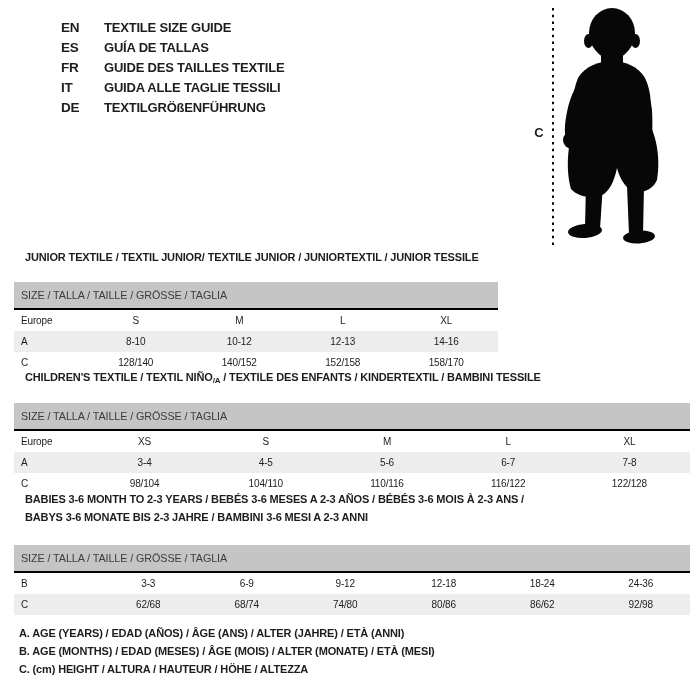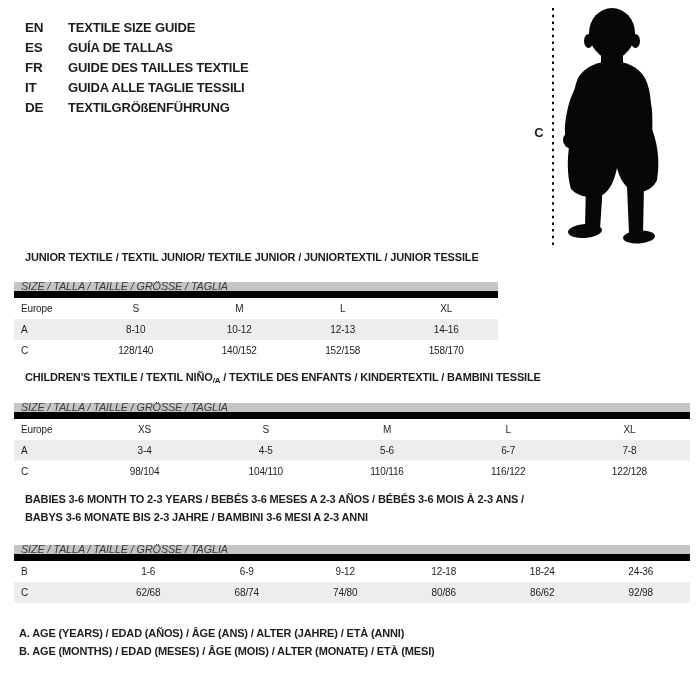--- a/index.html
+++ b/index.html
@@ -5,42 +5,42 @@
   * { margin:0; padding:0; box-sizing:border-box; }
   html,body { background:#ffffff; }
   body { font-family:"Liberation Sans", sans-serif; color:#1d1d1d; }
   .canvas {
     position:relative; width:700px; height:700px; background:#ffffff; overflow:hidden;
   }
 
   
   .lang-block { position:absolute; left:25px; top:17px; }
   .lang-row { display:flex; height:20px; align-items:center; }
-  .lang-code { width:43px; font-size:13.5px; font-weight:bold; letter-spacing:-0.2px; }
+  .lang-code { width:43px; font-size:13.5px; font-weight:bold; letter-spacing:-0.2px;margin-left:36px; }
   .lang-label { font-size:13px; font-weight:bold; letter-spacing:-0.2px; white-space:nowrap; }
 
   
   .figure-svg { position:absolute; left:540px; top:0; }
   .c-label { position:absolute; left:531px; top:125px; width:16px; text-align:center;
              font-size:13px; font-weight:bold; }
 
   
   .tbl-title { position:absolute; left:25px; font-size:11px; font-weight:bold;
                letter-spacing:-0.15px; white-space:nowrap; line-height:14px; }
   .subsc { font-size:8px; position:relative; top:2px; font-weight:bold; }
 
   .table { position:absolute; left:14px; }
   .t1 { top:282px; width:484px; }
   .t2 { top:403px; width:676px; }
   .t3 { top:545px; width:676px; }
 
   .size-bar {
-    height:16px; background:#c5c5c5; border-bottom:7px solid #000000;
+    height:28px; background:#c5c5c5; border-bottom:2px solid #000000;
     font-size:10.8px; color:#3c3c3c; letter-spacing:-0.1px;
-    display:flex; align-items:center; padding-left:7px; padding-bottom:1px;font-style:italic;
+    display:flex; align-items:center; padding-left:7px; padding-bottom:1px;
   }
   .trow { display:grid; height:21px; align-items:center; font-size:10px; letter-spacing:-0.15px; }
   .trow.alt { background:#ededed; }
   .cols4 { grid-template-columns:70px repeat(4,1fr); }
   .cols5 { grid-template-columns:70px repeat(5,1fr); }
   .cols6 { grid-template-columns:85px repeat(6,1fr); }
   .tlabel { padding-left:7px; }
   .tcell { text-align:center; }
 
   
@@ -154,36 +154,37 @@
       <span class="tcell">122/128</span>
     </div>
   </div>
 
   <div class="tbl-title" style="top:492px">BABIES 3-6 MONTH TO 2-3 YEARS / BEBÉS 3-6 MESES A 2-3 AÑOS / BÉBÉS 3-6 MOIS À 2-3 ANS /</div>
   <div class="tbl-title" style="top:510px">BABYS 3-6 MONATE BIS 2-3 JAHRE / BAMBINI 3-6 MESI A 2-3 ANNI</div>
   <div class="table t3">
     <div class="size-bar">SIZE / TALLA / TAILLE / GRÖSSE / TAGLIA</div>
     <div class="trow cols6">
       <span class="tlabel">B</span>
-      <span class="tcell">1-6</span>
+      <span class="tcell">3-3</span>
       <span class="tcell">6-9</span>
       <span class="tcell">9-12</span>
       <span class="tcell">12-18</span>
       <span class="tcell">18-24</span>
       <span class="tcell">24-36</span>
     </div>
     <div class="trow cols6 alt">
       <span class="tlabel">C</span>
       <span class="tcell">62/68</span>
       <span class="tcell">68/74</span>
       <span class="tcell">74/80</span>
       <span class="tcell">80/86</span>
       <span class="tcell">86/62</span>
       <span class="tcell">92/98</span>
     </div>
   </div>
 
   <div class="footnotes">
     <div class="footnote">A. AGE (YEARS) / EDAD (AÑOS) / ÂGE (ANS) / ALTER (JAHRE) / ETÀ (ANNI)</div>
     <div class="footnote">B. AGE (MONTHS) / EDAD (MESES) / ÂGE (MOIS) / ALTER (MONATE) / ETÀ (MESI)</div>
+    <div class="footnote">C. (cm) HEIGHT / ALTURA / HAUTEUR / HÖHE / ALTEZZA</div>
   </div>
 
 </div>
 
 </body></html>

